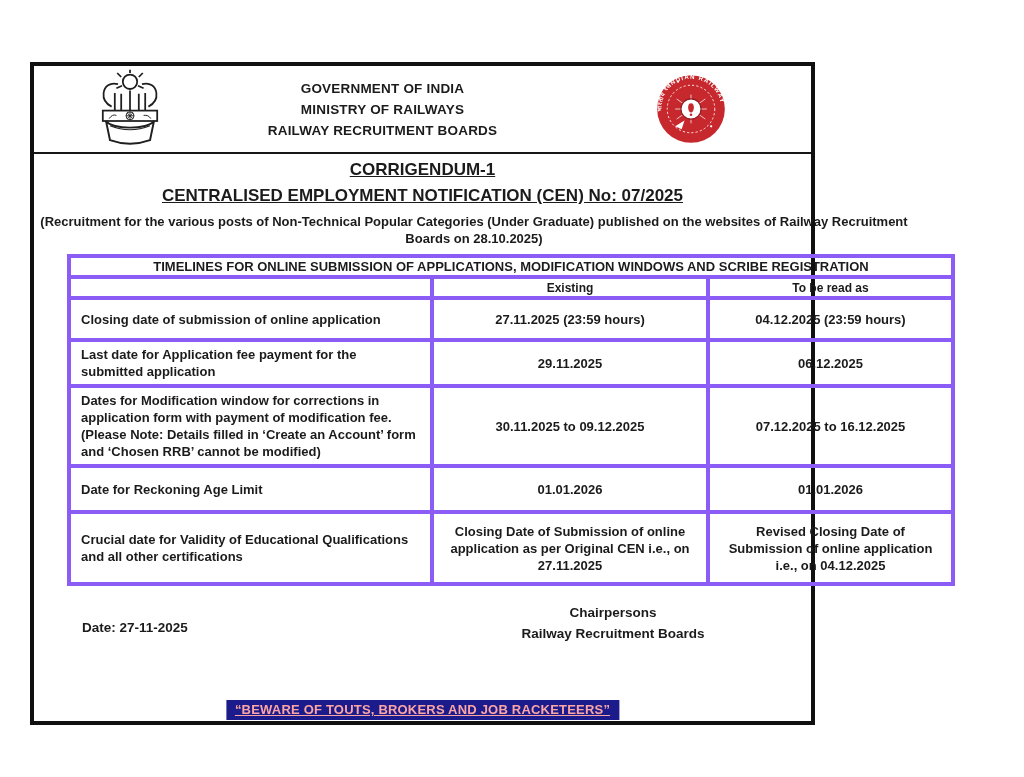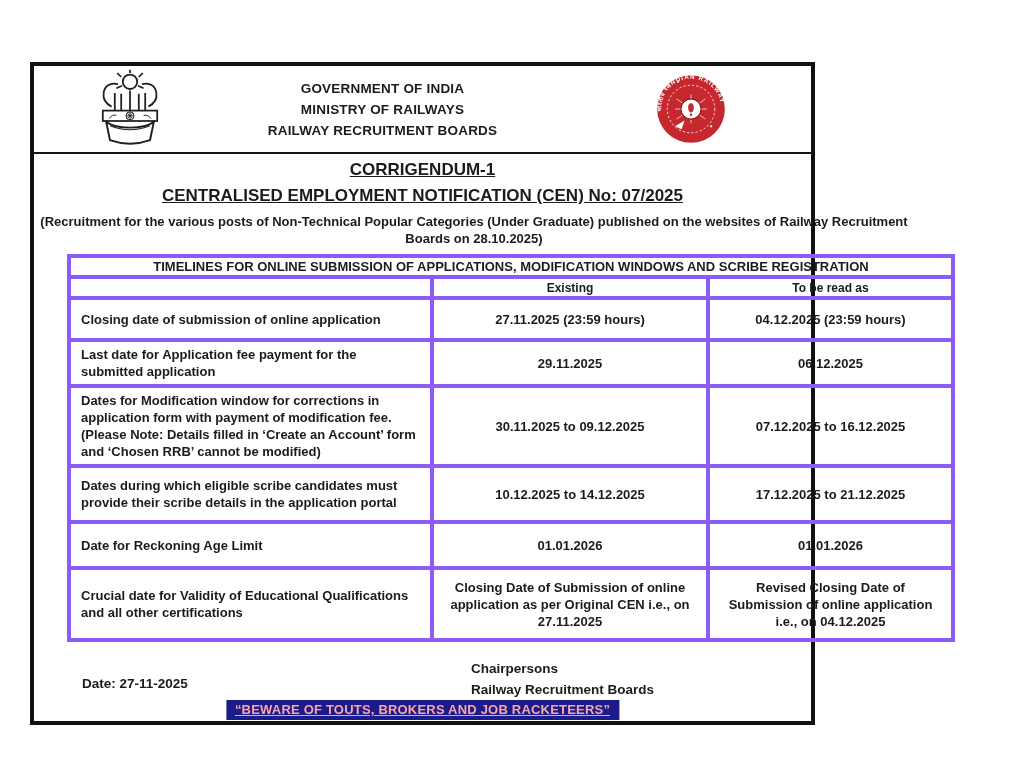--- a/index.html
+++ b/index.html
@@ -29,21 +29,21 @@
   .cap td { text-align:center; height:21px; font-size:13px; }
   .colhead td { text-align:center; height:21px; font-size:12px; }
   td.lbl { text-align:left; padding:4px 8px 4px 10px; line-height:17px; }
   td.val { text-align:center; padding:4px 10px; line-height:17px; }
   tr.r1 td { height:42px; } tr.r2 td { height:42px; } tr.r3 td { height:68px; }
   tr.r4 td { height:56px; } tr.r5 td { height:46px; } tr.r6 td { height:72px; }
 
   
   .footrow { position:relative; margin-top:16px; height:56px; }
   .date { position:absolute; left:48px; top:18px; font-size:13.5px; }
-  .sig { position:absolute; right:40px; top:0; width:300px; }
+  .sig { position:absolute; right:48px; top:0; width:300px; text-align:center; }
   .sig div { font-size:13.5px; line-height:21px; }
 
   .warning { position:absolute; bottom:1px; left:50%; transform:translateX(-50%);
     background:#1b1b8b; color:#fca5a5; font-size:13px; padding:2px 9px 3px;
     text-decoration:underline; white-space:nowrap; letter-spacing:.2px; }
 
   .emblem-svg, .rail-svg { display:block; }
 </style>
 </head>
 <body>
@@ -132,25 +132,20 @@
       <tr class="r2">
         <td class="lbl">Last date for Application fee payment for the submitted application</td>
         <td class="val">29.11.2025</td>
         <td class="val">06.12.2025</td>
       </tr>
       <tr class="r3">
         <td class="lbl">Dates for Modification window for corrections in application form with payment of modification fee. (Please Note: Details filled in ‘Create an Account’ form and ‘Chosen RRB’ cannot be modified)</td>
         <td class="val">30.11.2025 to 09.12.2025</td>
         <td class="val">07.12.2025 to 16.12.2025</td>
       </tr>
-      <tr class="r4">
-        <td class="lbl">Dates during which eligible scribe candidates must provide their scribe details in the application portal</td>
-        <td class="val">10.12.2025 to 14.12.2025</td>
-        <td class="val">17.12.2025 to 21.12.2025</td>
-      </tr>
       <tr class="r5">
         <td class="lbl">Date for Reckoning Age Limit</td>
         <td class="val">01.01.2026</td>
         <td class="val">01.01.2026</td>
       </tr>
       <tr class="r6">
         <td class="lbl">Crucial date for Validity of Educational Qualifications and all other certifications</td>
         <td class="val">Closing Date of Submission of online application as per Original CEN i.e., on 27.11.2025</td>
         <td class="val">Revised Closing Date of Submission of online application i.e., on 04.12.2025</td>
       </tr>

